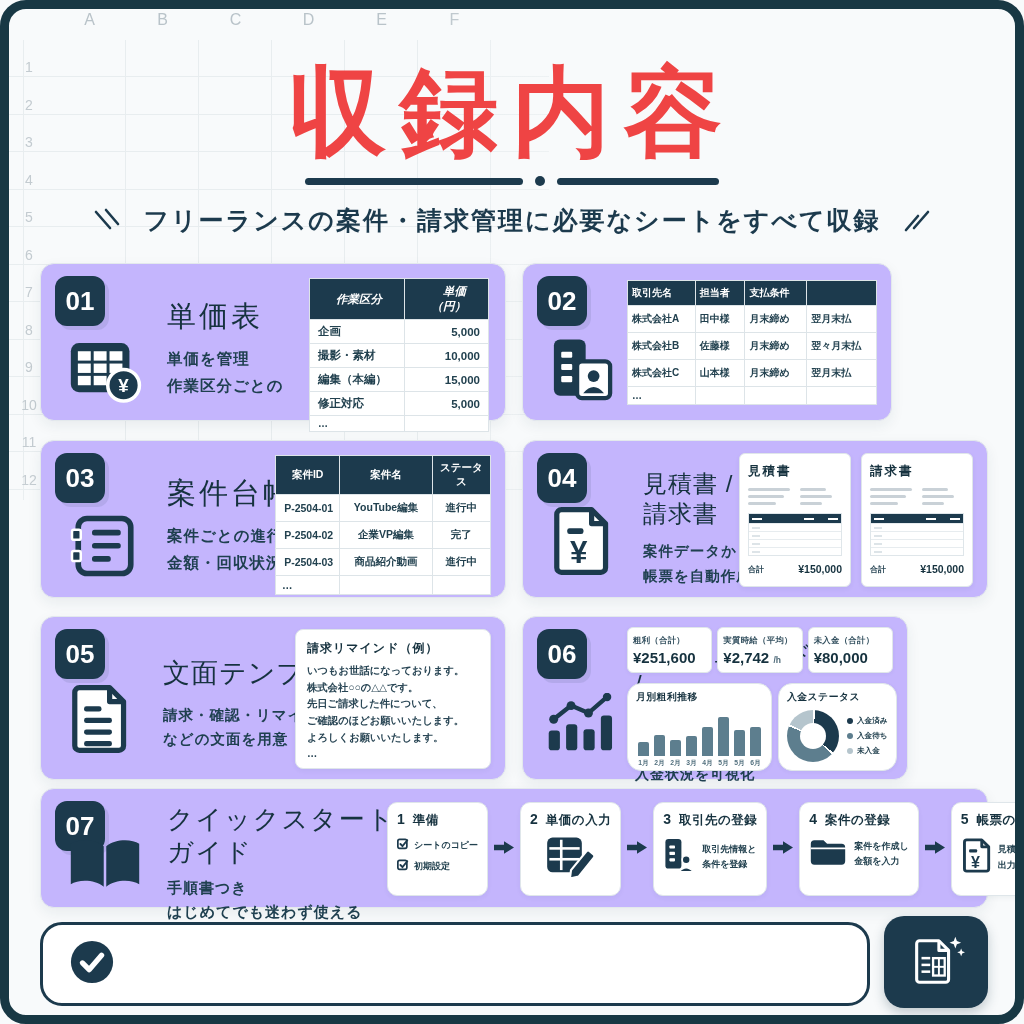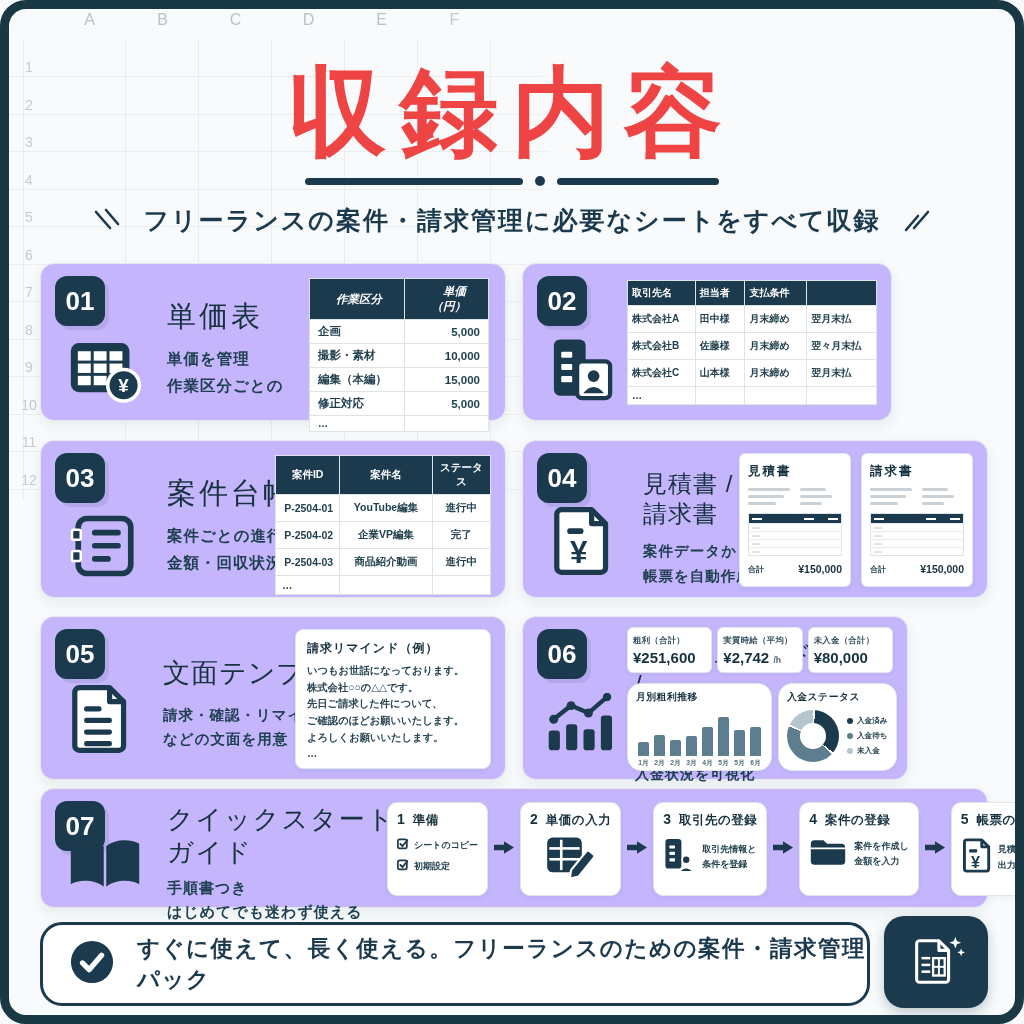--- a/index.html
+++ b/index.html
@@ -791,21 +791,20 @@
     </div>
   </div>
 
   <div id="footer-bar">
     <span>
       <svg width="46" height="46" viewBox="0 0 48 48">
           <circle cx="24" cy="24" r="22" fill="#1c3a4d"></circle>
           <path d="M14 25 l7 7 L34 17" fill="none" stroke="#fff" stroke-width="5.5" stroke-linecap="round" stroke-linejoin="round"></path>
         </svg>
     </span>
-    <span id="footer-text">すぐに使えて、長く使える。フリーランスのための案件・請求管理パック</span>
   </div>
   <div id="footer-badge">
     <svg width="58" height="58" viewBox="0 0 60 60">
       <path d="M13 8 h20 l10 10 v30 a3 3 0 0 1 -3 3 H13 a3 3 0 0 1 -3 -3 V11 a3 3 0 0 1 3 -3 z" fill="none" stroke="#fff" stroke-width="3.2" stroke-linejoin="round"></path>
       <path d="M33 8 v10 h10" fill="none" stroke="#fff" stroke-width="3.2" stroke-linejoin="round"></path>
       <g stroke="#fff" stroke-width="2.6">
           <line x1="15" y1="26" x2="24" y2="26"></line>
           <line x1="15" y1="33" x2="24" y2="33"></line>
           <line x1="15" y1="40" x2="24" y2="40"></line>
         </g>

